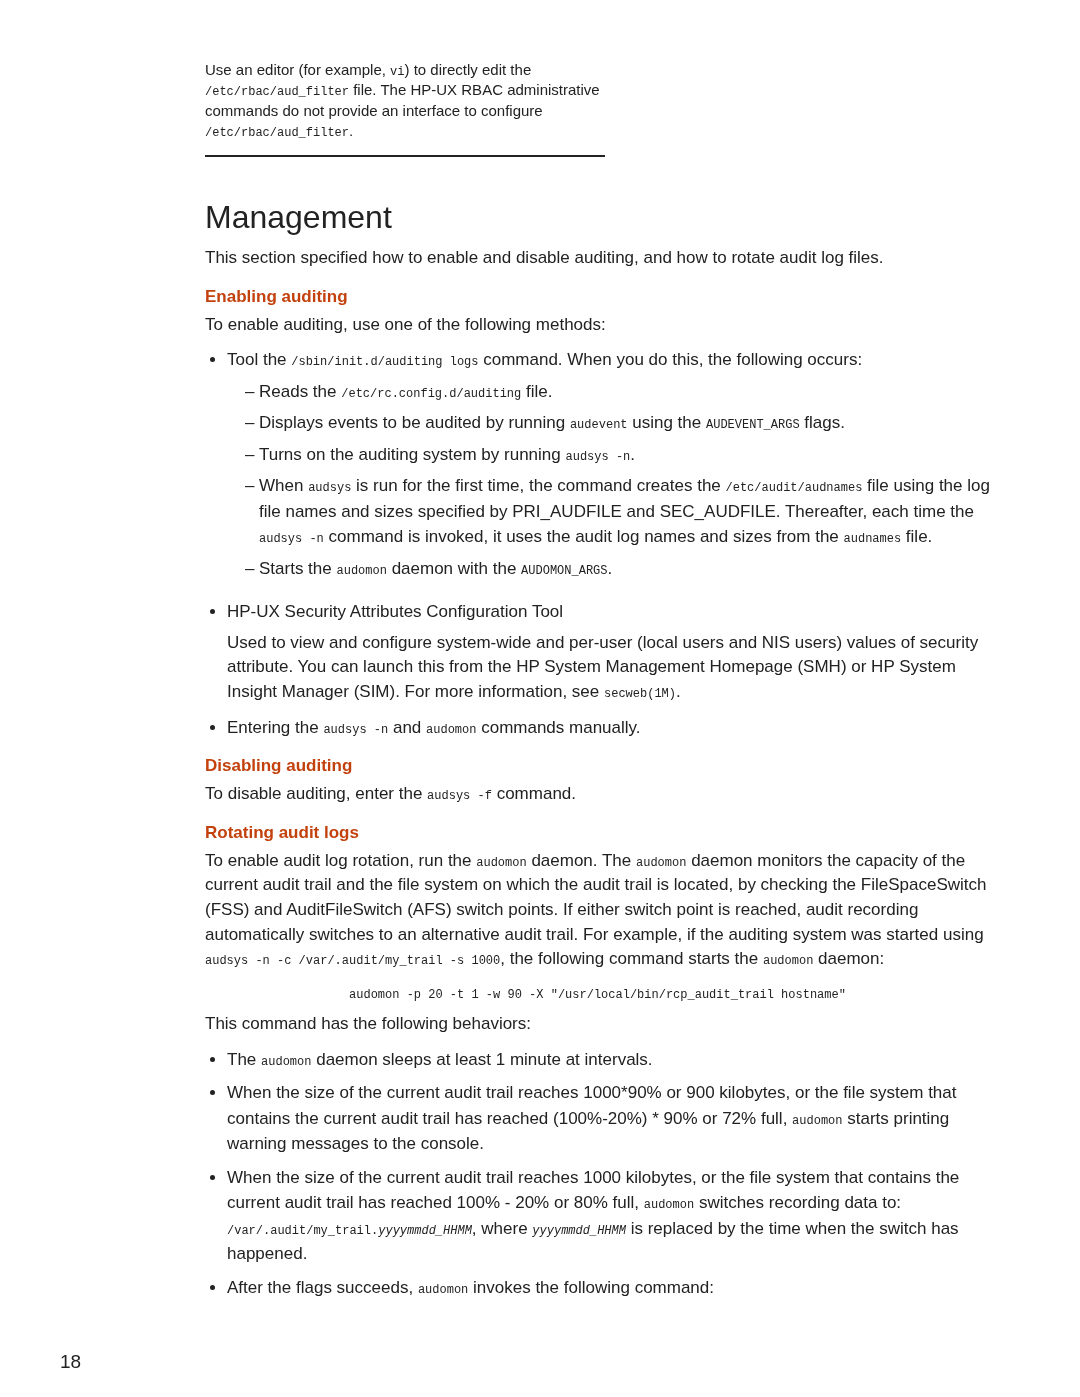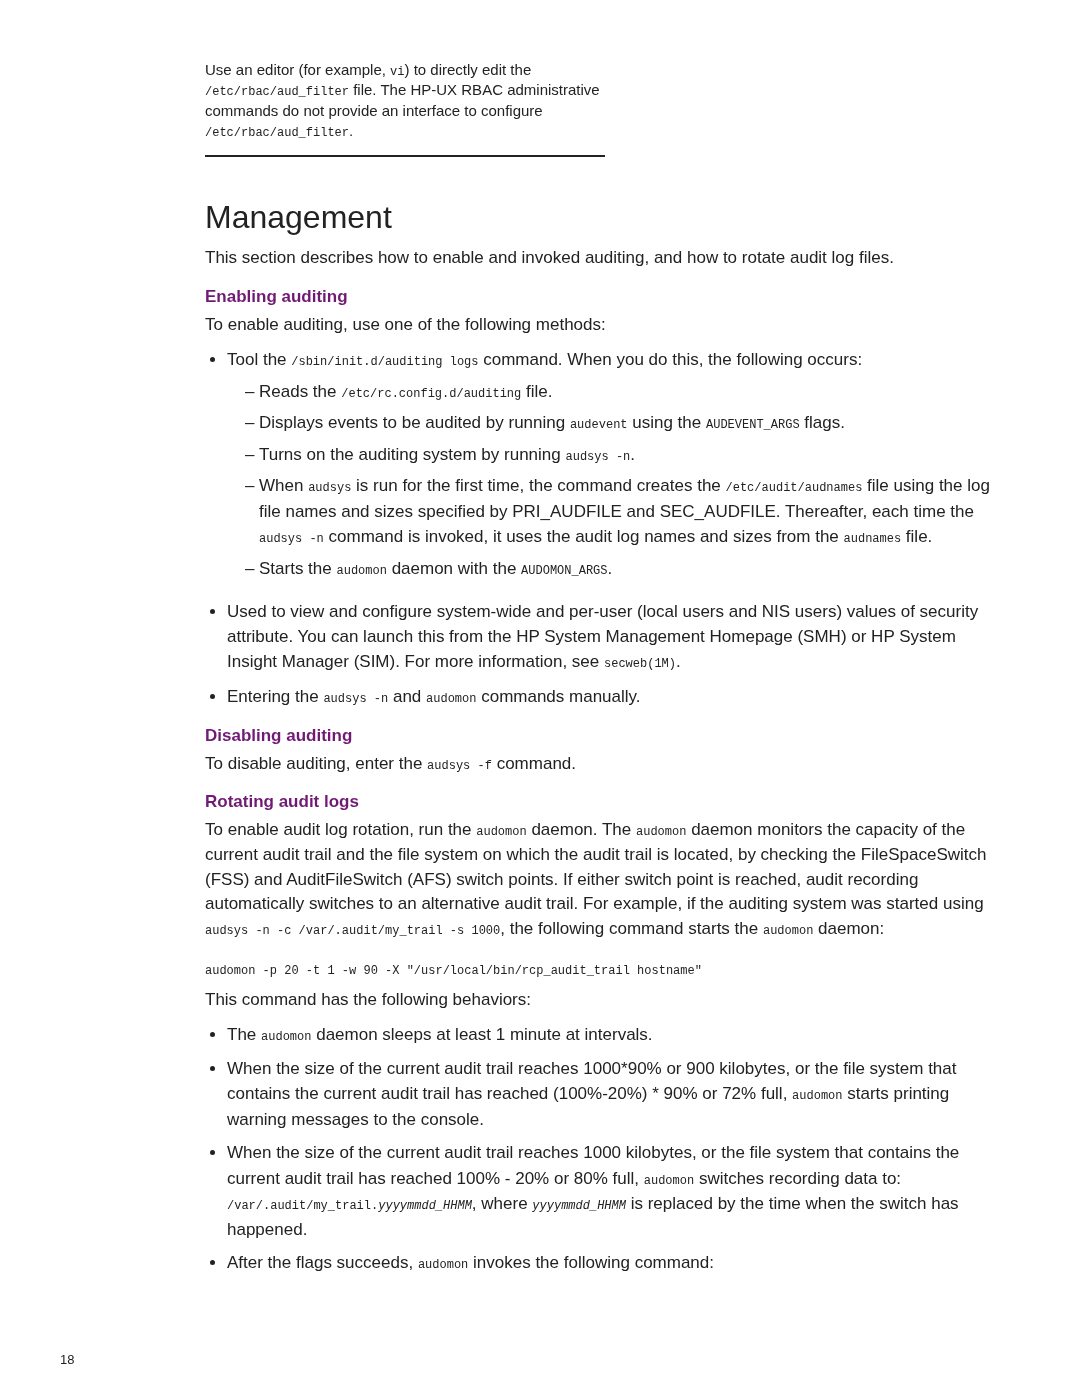--- a/index.html
+++ b/index.html
@@ -29,21 +29,21 @@
   }
   h2.section {
     font-size: 32px;
     font-weight: 400;
     margin: 0 0 10px 0;
     color: #222;
   }
   h3.sub {
     font-size: 17px;
     font-weight: 600;
-    color: #701a75;
+    color: #c2410c;
     margin: 16px 0 6px 0;
   }
   p {
     font-size: 17px;
     line-height: 1.45;
     margin: 0 0 10px 0;
   }
   ul.bul, ul.dash {
     font-size: 17px;
     line-height: 1.5;
@@ -66,60 +66,62 @@
   ul.dash > li::before {
     content: "–";
     position: absolute;
     left: 0;
   }
   code, .mono {
     font-family: "Courier New", monospace;
     font-size: 12px;
   }
   pre.mono {
-    margin: 22px 0 10px 0;
+    margin: 16px 0 10px 0;
     white-space: pre-wrap;
+    text-align: center;
   }
   .pagenum {
     position: absolute;
     left: 60px;
-    bottom: 30px;
-    font-size: 13px;
+    bottom: 24px;
+    font-size: 19px;
     color: #222;
   }
 </style>
 </head>
 <body>
 
 <div class="page">
 
   <div class="note">
     <span>Use an editor (for example, </span><span class="mono">vi</span><span>) to directly edit the </span><br>
     <span class="mono">/etc/rbac/aud_filter</span><span> file. The HP-UX RBAC administrative commands do not provide an interface to configure </span><span class="mono">/etc/rbac/aud_filter</span><span>.</span>
   </div>
 
   <hr class="hr">
 
   <h2 class="section">Management</h2>
-  <p>This section describes how to enable and invoked auditing, and how to rotate audit log files.</p>
+  <p>This section specified how to enable and disable auditing, and how to rotate audit log files.</p>
 
   <h3 class="sub">Enabling auditing</h3>
   <p>To enable auditing, use one of the following methods:</p>
   <ul class="bul">
     <li>
       <span>Tool the </span><span class="mono">/sbin/init.d/auditing logs</span><span> command. When you do this, the following occurs:</span>
       <ul class="dash">
         <li><span>Reads the </span><span class="mono">/etc/rc.config.d/auditing</span><span> file.</span></li>
         <li><span>Displays events to be audited by running </span><span class="mono">audevent</span><span> using the </span><span class="mono">AUDEVENT_ARGS</span><span> flags.</span></li>
         <li><span>Turns on the auditing system by running </span><span class="mono">audsys -n</span><span>.</span></li>
         <li><span>When </span><span class="mono">audsys</span><span> is run for the first time, the command creates the </span><span class="mono">/etc/audit/audnames</span><span> file using the log file names and sizes specified by PRI_AUDFILE and SEC_AUDFILE. Thereafter, each time the </span><span class="mono">audsys -n</span><span> command is invoked, it uses the audit log names and sizes from the </span><span class="mono">audnames</span><span> file.</span></li>
         <li><span>Starts the </span><span class="mono">audomon</span><span> daemon with the </span><span class="mono">AUDOMON_ARGS</span><span>.</span></li>
       </ul>
     </li>
     <li>
+      <span>HP-UX Security Attributes Configuration Tool</span>
       <p style="margin-top:6px;"><span>Used to view and configure system-wide and per-user (local users and NIS users) values of security attribute. You can launch this from the HP System Management Homepage (SMH) or HP System Insight Manager (SIM). For more information, see </span><span class="mono">secweb(1M)</span><span>.</span></p>
     </li>
     <li><span>Entering the </span><span class="mono">audsys -n</span><span> and </span><span class="mono">audomon</span><span> commands manually.</span></li>
   </ul>
 
   <h3 class="sub">Disabling auditing</h3>
   <p><span>To disable auditing, enter the </span><span class="mono">audsys -f</span><span> command.</span></p>
 
   <h3 class="sub">Rotating audit logs</h3>
   <p><span>To enable audit log rotation, run the </span><span class="mono">audomon</span><span> daemon. The </span><span class="mono">audomon</span><span> daemon monitors the capacity of the current audit trail and the file system on which the audit trail is located, by checking the FileSpaceSwitch (FSS) and AuditFileSwitch (AFS) switch points. If either switch point is reached, audit recording automatically switches to an alternative audit trail. For example, if the auditing system was started using </span><span class="mono">audsys -n -c /var/.audit/my_trail -s 1000</span><span>, the following command starts the </span><span class="mono">audomon</span><span> daemon:</span></p>

